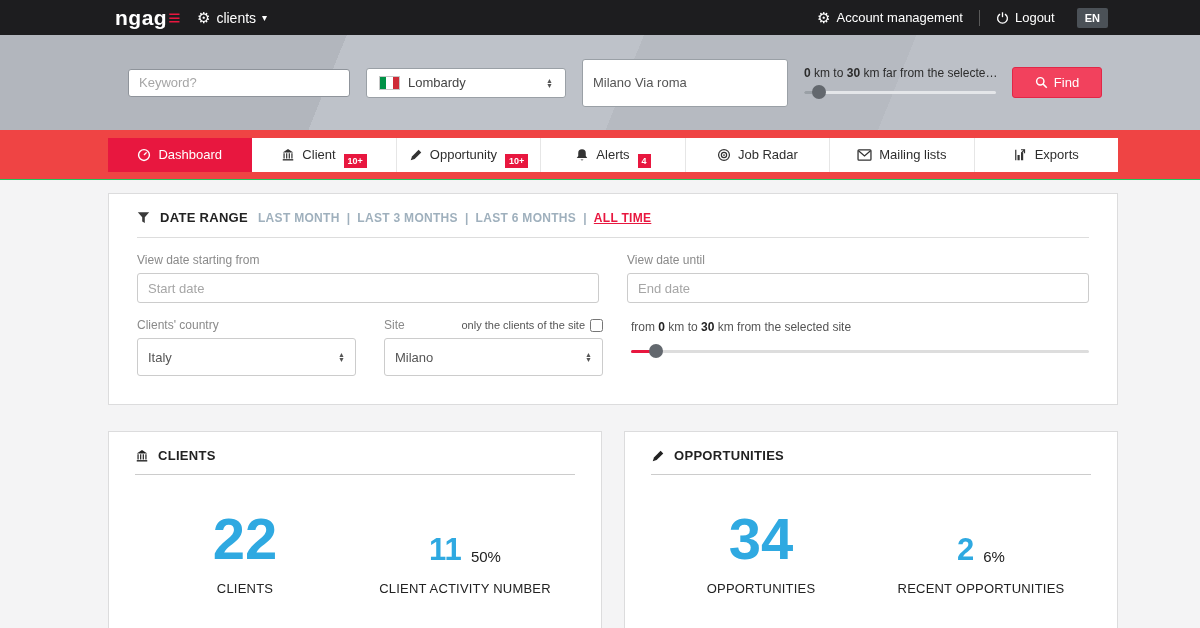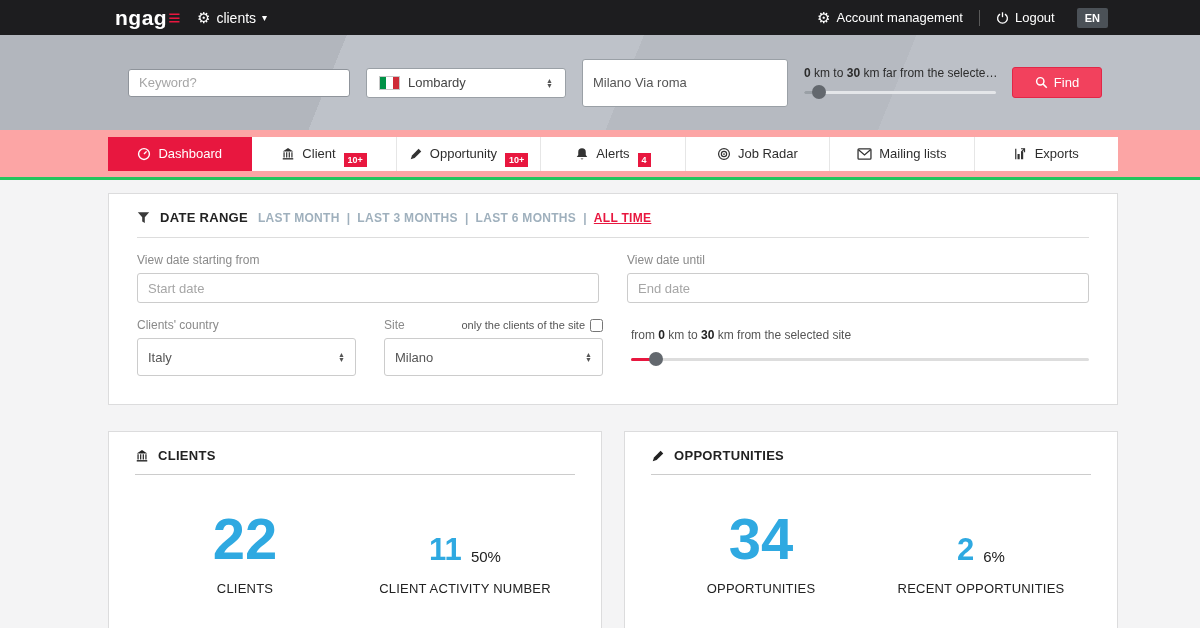--- a/index.html
+++ b/index.html
@@ -32,21 +32,21 @@
   .dist-text { font-size: 12px; color: #2c2c2c; white-space: nowrap; overflow: hidden; }
   .dist-text b { font-weight: 700; }
   .slider { position: relative; height: 14px; margin-top: 5px; }
   .slider .track { position: absolute; top: 6px; left: 0; right: 0; height: 3px; background: #e4e6e9; border-radius: 2px; }
   .slider .fill { position: absolute; top: 6px; left: 0; height: 3px; background: #9aa0a6; border-radius: 2px; }
   .slider .fill.red { background: #e8173f; }
   .slider .handle { position: absolute; top: 0; width: 14px; height: 14px; border-radius: 50%; background: #63686e; cursor: pointer; }
   .find-btn { width: 90px; height: 31px; background: #f2415d; border: 1px solid #e12747; border-radius: 3px; color: #fff; font-size: 13px; display: flex; align-items: center; justify-content: center; gap: 6px; cursor: pointer; font-family: "Liberation Sans", sans-serif; }
 
   
-  .navbar { height: 50px; background: #fca5a5; border-bottom: 3px solid #22c55e; display: flex; align-items: center; padding: 0 82px 0 108px; }
+  .navbar { height: 50px; background: #ef4444; border-bottom: 1px solid #22c55e; display: flex; align-items: center; padding: 0 82px 0 108px; }
   .tab { flex: 1; height: 34px; display: flex; align-items: center; justify-content: center; gap: 7px; font-size: 13px; color: #2e2e2e; border-right: 1px solid #e6e6e6; cursor: pointer; position: relative; background: #fff; }
   .tab:last-child { border-right: none; }
   .tab.active { background: #e8173f; color: #fff; border-right-color: #e8173f; }
   .tab .ticon { display: flex; align-items: center; }
   .tab-badge { background: #e8173f; color: #fff; font-size: 9px; font-weight: 700; padding: 2px 4px; border-radius: 0; position: relative; top: 6px; margin-left: 1px; }
 
   
   .main { padding: 13px 82px 0 108px; }
   .panel { background: #fff; border: 1px solid #dcdcdd; padding: 16px 28px 28px; }
   .panel-head { display: flex; align-items: center; gap: 10px; padding-bottom: 12px; border-bottom: 1px solid #ddd; }
@@ -62,21 +62,21 @@
   .f-label { font-size: 12px; color: #8a8a8a; margin: 15px 0 6px; }
   .f-input { width: 100%; height: 30px; border: 1px solid #ccc; border-radius: 3px; padding: 0 10px; font-size: 13px; color: #555; font-family: "Liberation Sans", sans-serif; background: #fff; }
   .f-input::placeholder, .sb-input::placeholder { color: #a6a6a6; }
   .subcols { display: flex; gap: 28px; }
   .subcol { flex: 1; }
   .label-row { display: flex; align-items: center; justify-content: space-between; margin: 15px 0 6px; }
   .label-row .f-label { margin: 0; }
   .cb-label { font-size: 11px; color: #555; display: flex; align-items: center; gap: 5px; cursor: pointer; }
   .cb-label input { width: 13px; height: 13px; cursor: pointer; }
   .f-select { width: 100%; height: 38px; border: 1px solid #ccc; border-radius: 3px; background: #fff; display: flex; align-items: center; padding: 0 10px; font-size: 13px; color: #555; cursor: pointer; }
-  .range-label { font-size: 12px; color: #555; margin: 25px 0 10px; }
+  .range-label { font-size: 12px; color: #555; margin: 17px 0 10px; }
   .range-label b { color: #222; }
 
   
   .cards { display: flex; gap: 22px; margin-top: 26px; }
   .card { flex: 1; background: #fff; border: 1px solid #dcdcdd; padding: 16px 26px 0; height: 300px; }
   .card-head { display: flex; align-items: center; gap: 9px; padding-bottom: 11px; border-bottom: 1px solid #ccc; }
   .card-title { font-size: 13px; font-weight: 700; color: #222; letter-spacing: .3px; }
   .stats { display: flex; margin-top: 28px; }
   .stat { flex: 1; text-align: center; }
   .num-wrap { height: 62px; display: flex; align-items: flex-end; justify-content: center; }

